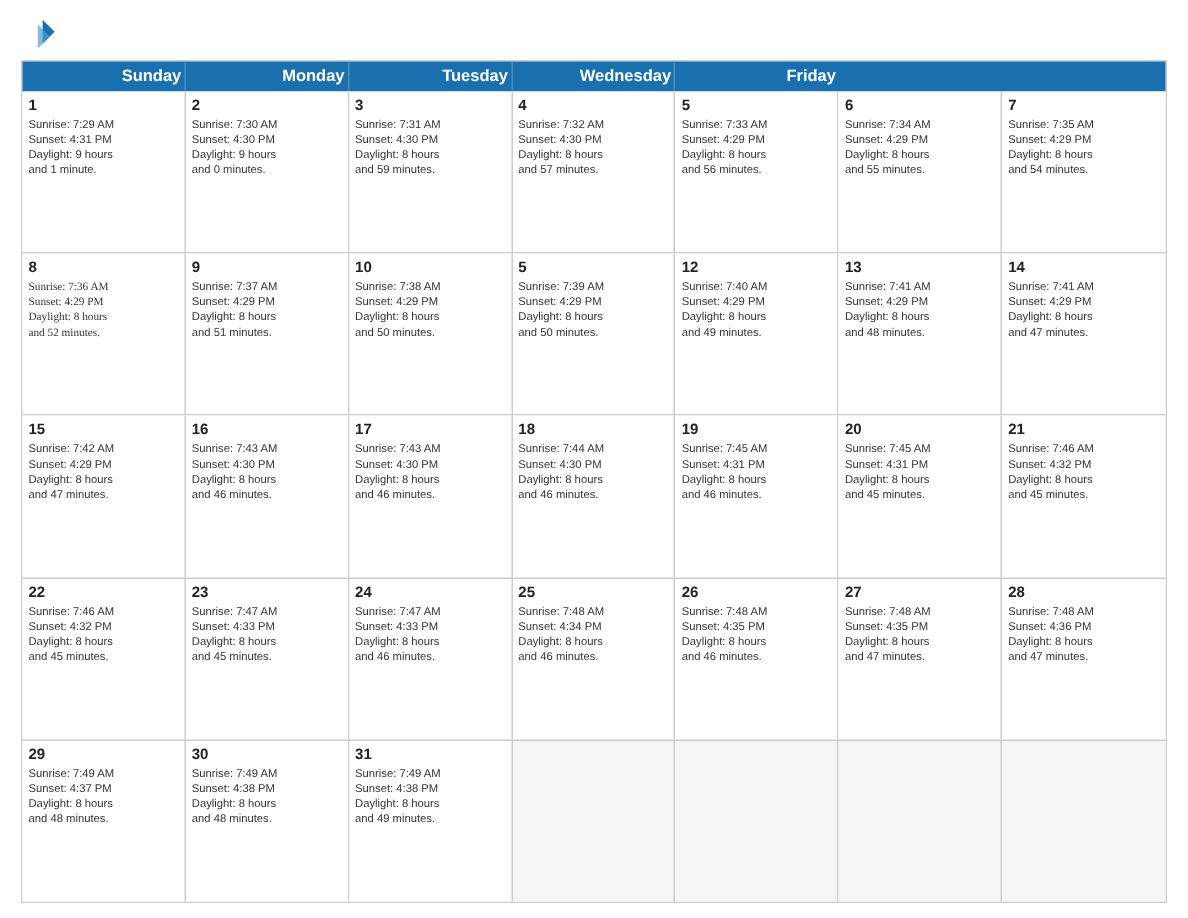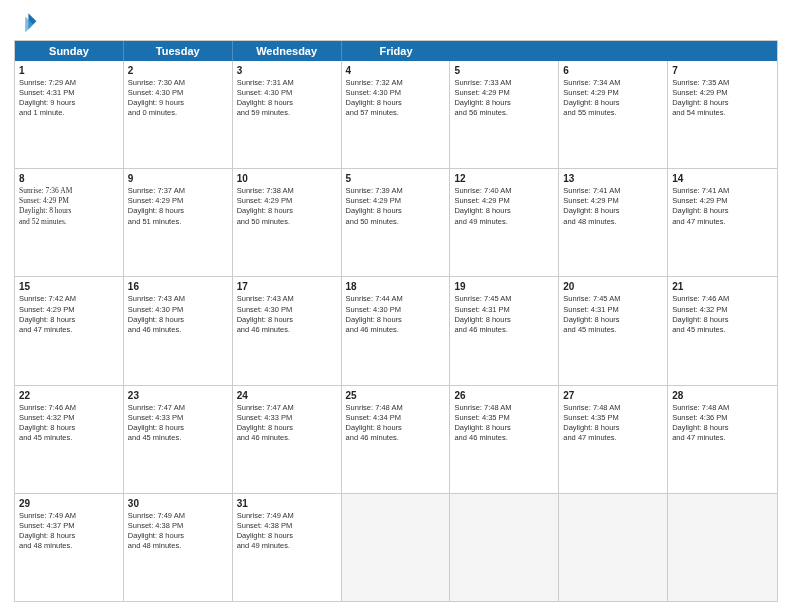--- a/index.html
+++ b/index.html
@@ -62,21 +62,21 @@
     }
     .cal-header {
       display: grid;
       grid-template-columns: repeat(7, 1fr);
       background: #1a6faf;
     }
     .cal-header-cell {
       color: #fff;
       font-size: 11px;
       font-weight: bold;
-      text-align: center;
+      text-align: right;
       padding: 4px 2px;
       border-right: 1px solid #4a8fc0;
     }
     .cal-header-cell:last-child { border-right: none; }
     .cal-body {
       flex: 1;
       display: flex;
       flex-direction: column;
     }
     .cal-row {
@@ -125,20 +125,21 @@
     </div>
     <div class="title-block">
       <div class="main-title"></div>
       <div class="sub-title"></div>
     </div>
   </div>
 
   <div class="calendar">
     <div class="cal-header" id="cal-header">
         <div class="cal-header-cell">Sunday</div>
+        <div class="cal-header-cell">Monday</div>
         <div class="cal-header-cell">Tuesday</div>
         <div class="cal-header-cell">Wednesday</div>
         <div class="cal-header-cell">Friday</div>
       </div>
     <div class="cal-body" id="cal-body">
         <div class="cal-row">
           <div class="cal-cell"><span class="day-num">1</span><span class="cell-text" style="white-space: pre-line;">Sunrise: 7:29 AM
 Sunset: 4:31 PM
 Daylight: 9 hours
 and 1 minute.</span></div>

